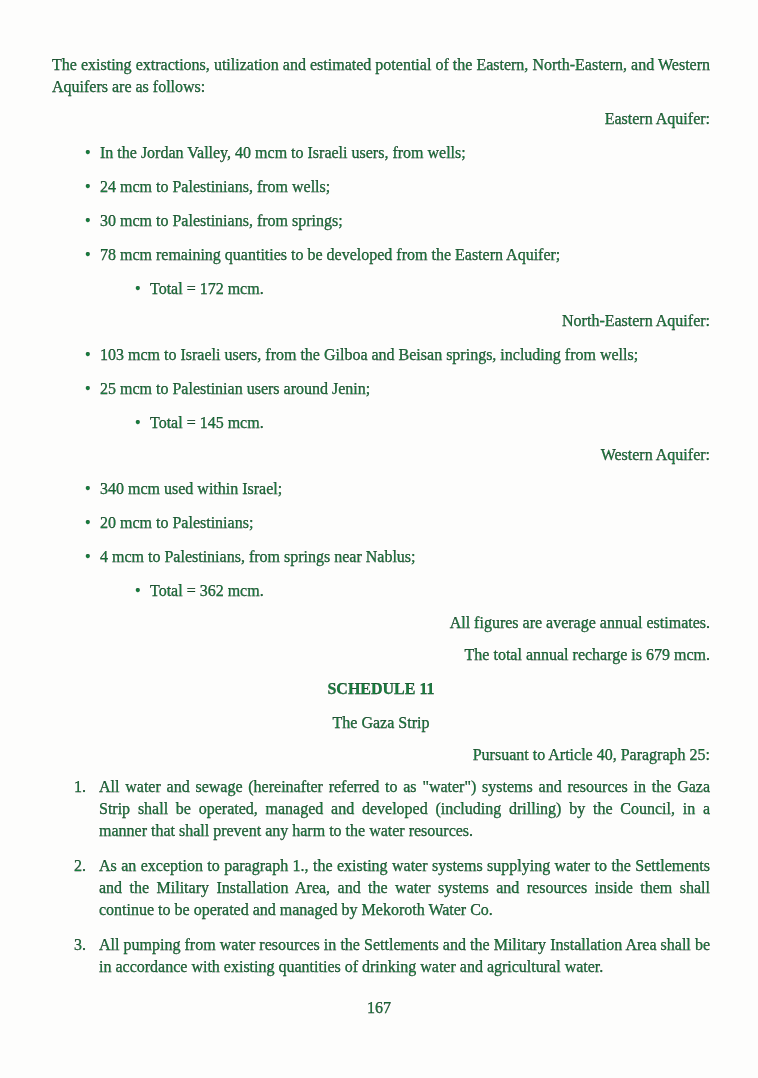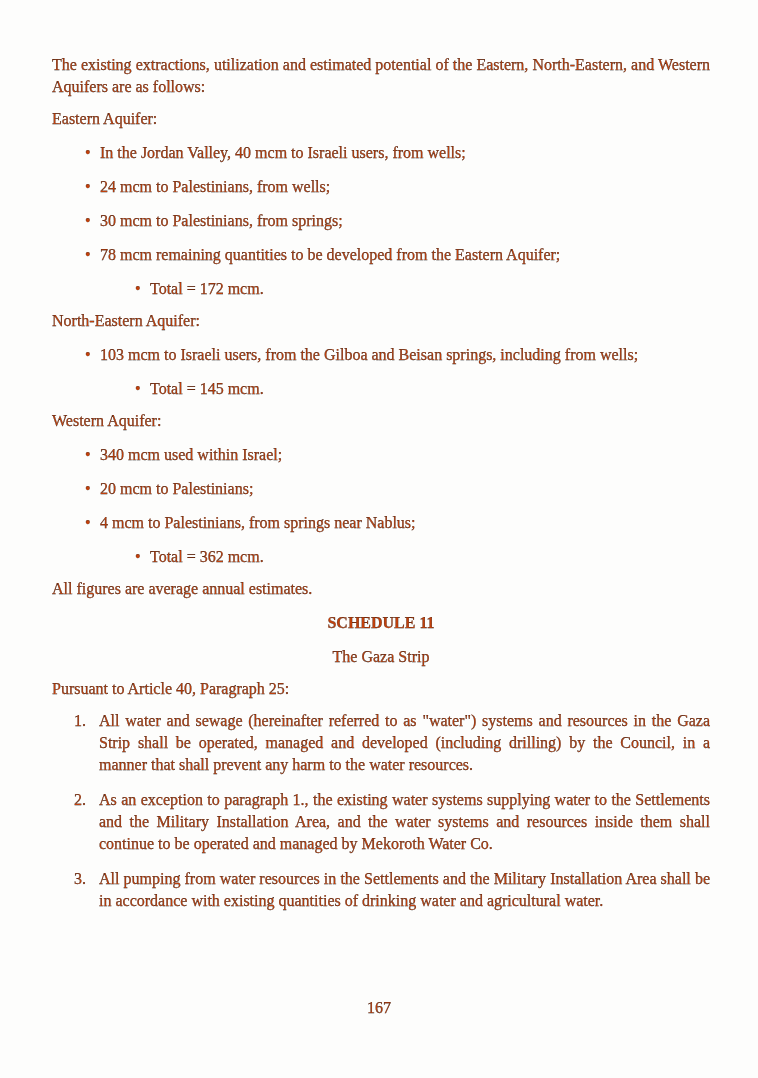--- a/index.html
+++ b/index.html
@@ -3,30 +3,30 @@
 <meta charset="utf-8">
 <style>
   html,body{margin:0;padding:0;background:#e8e8e8;}
   .page{
     position:relative;
     width:758px;height:1078px;
     margin:0 auto;
     background:#fefefdeb;
     background-color:#fdfdfc;
     font-family:"Liberation Serif","DejaVu Serif",serif;
-    color:#c2410c;
+    color:#15803d;
     overflow:hidden;
     -webkit-text-stroke:0.25px #111;
   }
   .content{
     position:absolute;
     left:52px;top:54px;width:658px;
     font-size:16px;line-height:22px;
   }
-  .para{margin:0 0 10px 0;}
+  .para{margin:0 0 10px 0;text-align:right;}
   .justify{text-align:justify;}
   .bullet-row{display:flex;margin:12px 0 10px 0;}
   .bullet-row.l1{padding-left:33px;}
   .bullet-row.l2{padding-left:83px;}
   .bullet{flex:0 0 15px;}
   .bullet::before{content:"\2022";}
   .bullet-text{flex:1;}
   .center{text-align:center;margin:12px 0 10px 0;}
   .bold{font-weight:bold;}
   .num-item{display:flex;margin:0 0 13px 0;padding-left:22px;}
@@ -65,20 +65,24 @@
     <div class="bullet-row l2">
       <span class="bullet"></span>
       <span class="bullet-text">Total = 172 mcm.</span>
     </div>
 
     <p class="para">North-Eastern Aquifer:</p>
     <div class="bullet-row l1">
       <span class="bullet"></span>
       <span class="bullet-text">103 mcm to Israeli users, from the Gilboa and Beisan springs, including from wells;</span>
     </div>
+    <div class="bullet-row l1">
+      <span class="bullet"></span>
+      <span class="bullet-text">25 mcm to Palestinian users around Jenin;</span>
+    </div>
     <div class="bullet-row l2">
       <span class="bullet"></span>
       <span class="bullet-text">Total = 145 mcm.</span>
     </div>
 
     <p class="para">Western Aquifer:</p>
     <div class="bullet-row l1">
       <span class="bullet"></span>
       <span class="bullet-text">340 mcm used within Israel;</span>
     </div>
@@ -89,20 +93,21 @@
     <div class="bullet-row l1">
       <span class="bullet"></span>
       <span class="bullet-text">4 mcm to Palestinians, from springs near Nablus;</span>
     </div>
     <div class="bullet-row l2">
       <span class="bullet"></span>
       <span class="bullet-text">Total = 362 mcm.</span>
     </div>
 
     <p class="para">All figures are average annual estimates.</p>
+    <p class="para">The total annual recharge is 679 mcm.</p>
 
     <p class="center bold">SCHEDULE 11</p>
     <p class="center">The Gaza Strip</p>
     <p class="para">Pursuant to Article 40, Paragraph 25:</p>
 
     <div class="num-item">
       <span class="num">1.</span>
       <span class="num-text">All water and sewage (hereinafter referred to as "water") systems and resources in the Gaza Strip shall be operated, managed and developed (including drilling) by the Council, in a manner that shall prevent any harm to the water resources.</span>
     </div>
     <div class="num-item">

